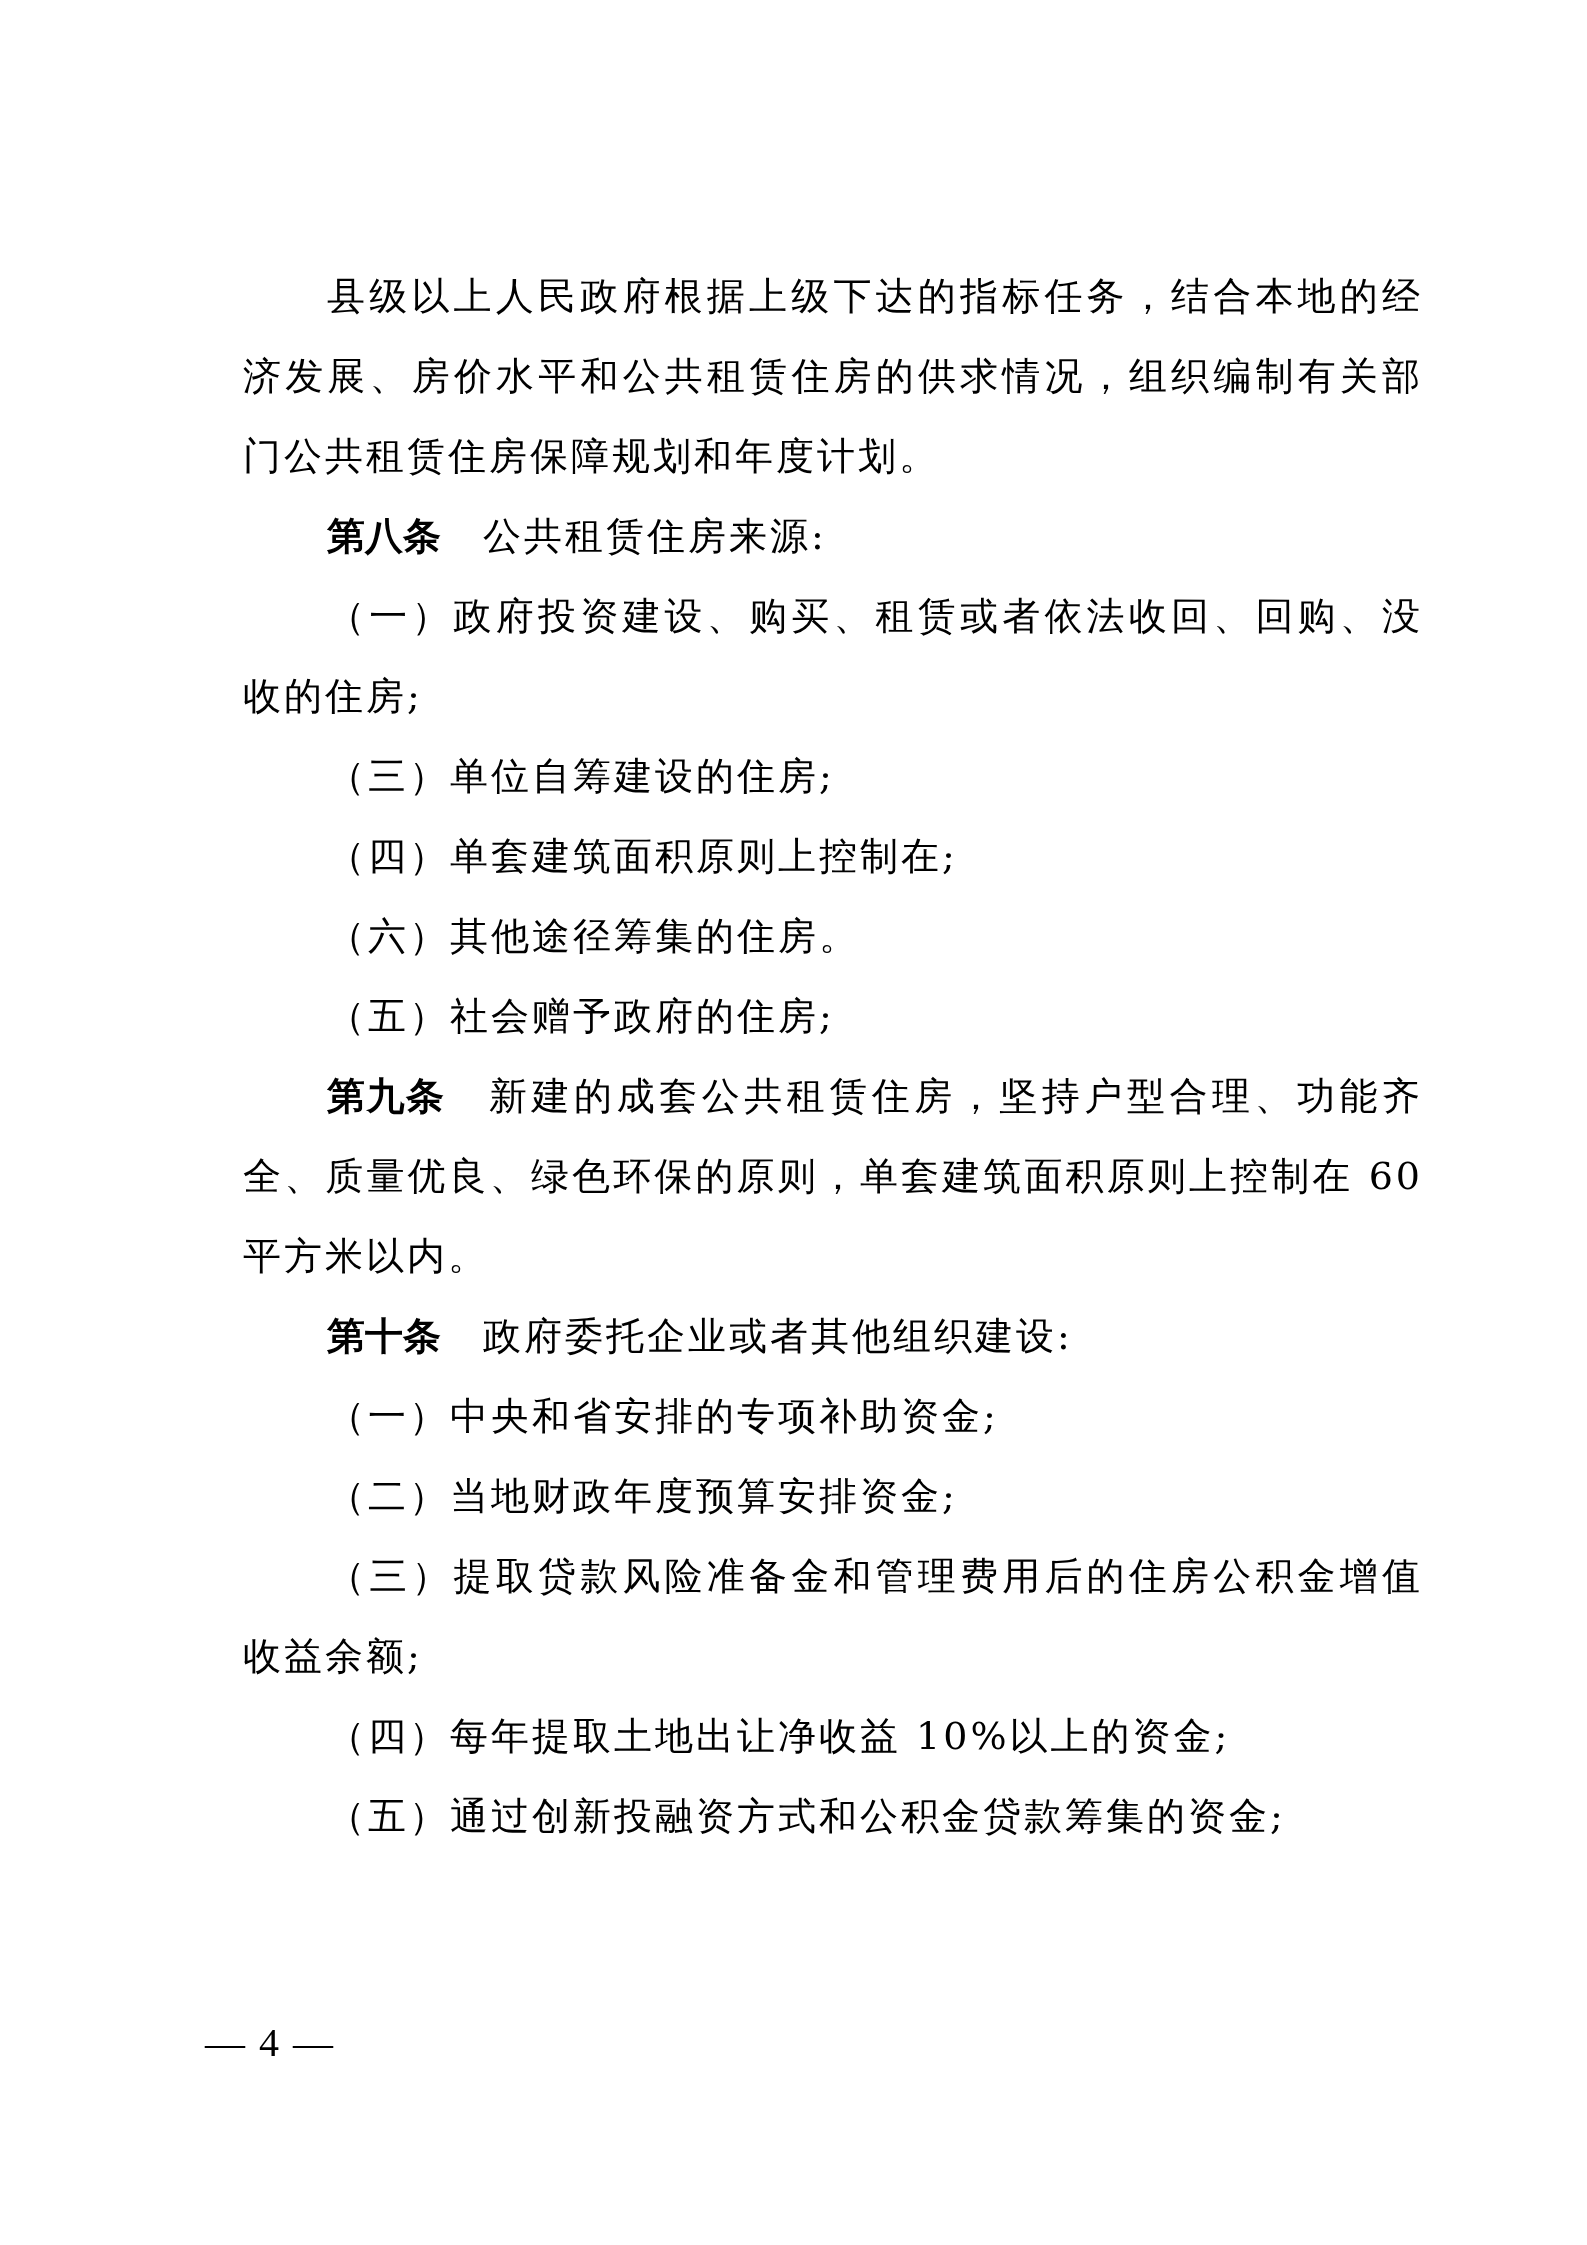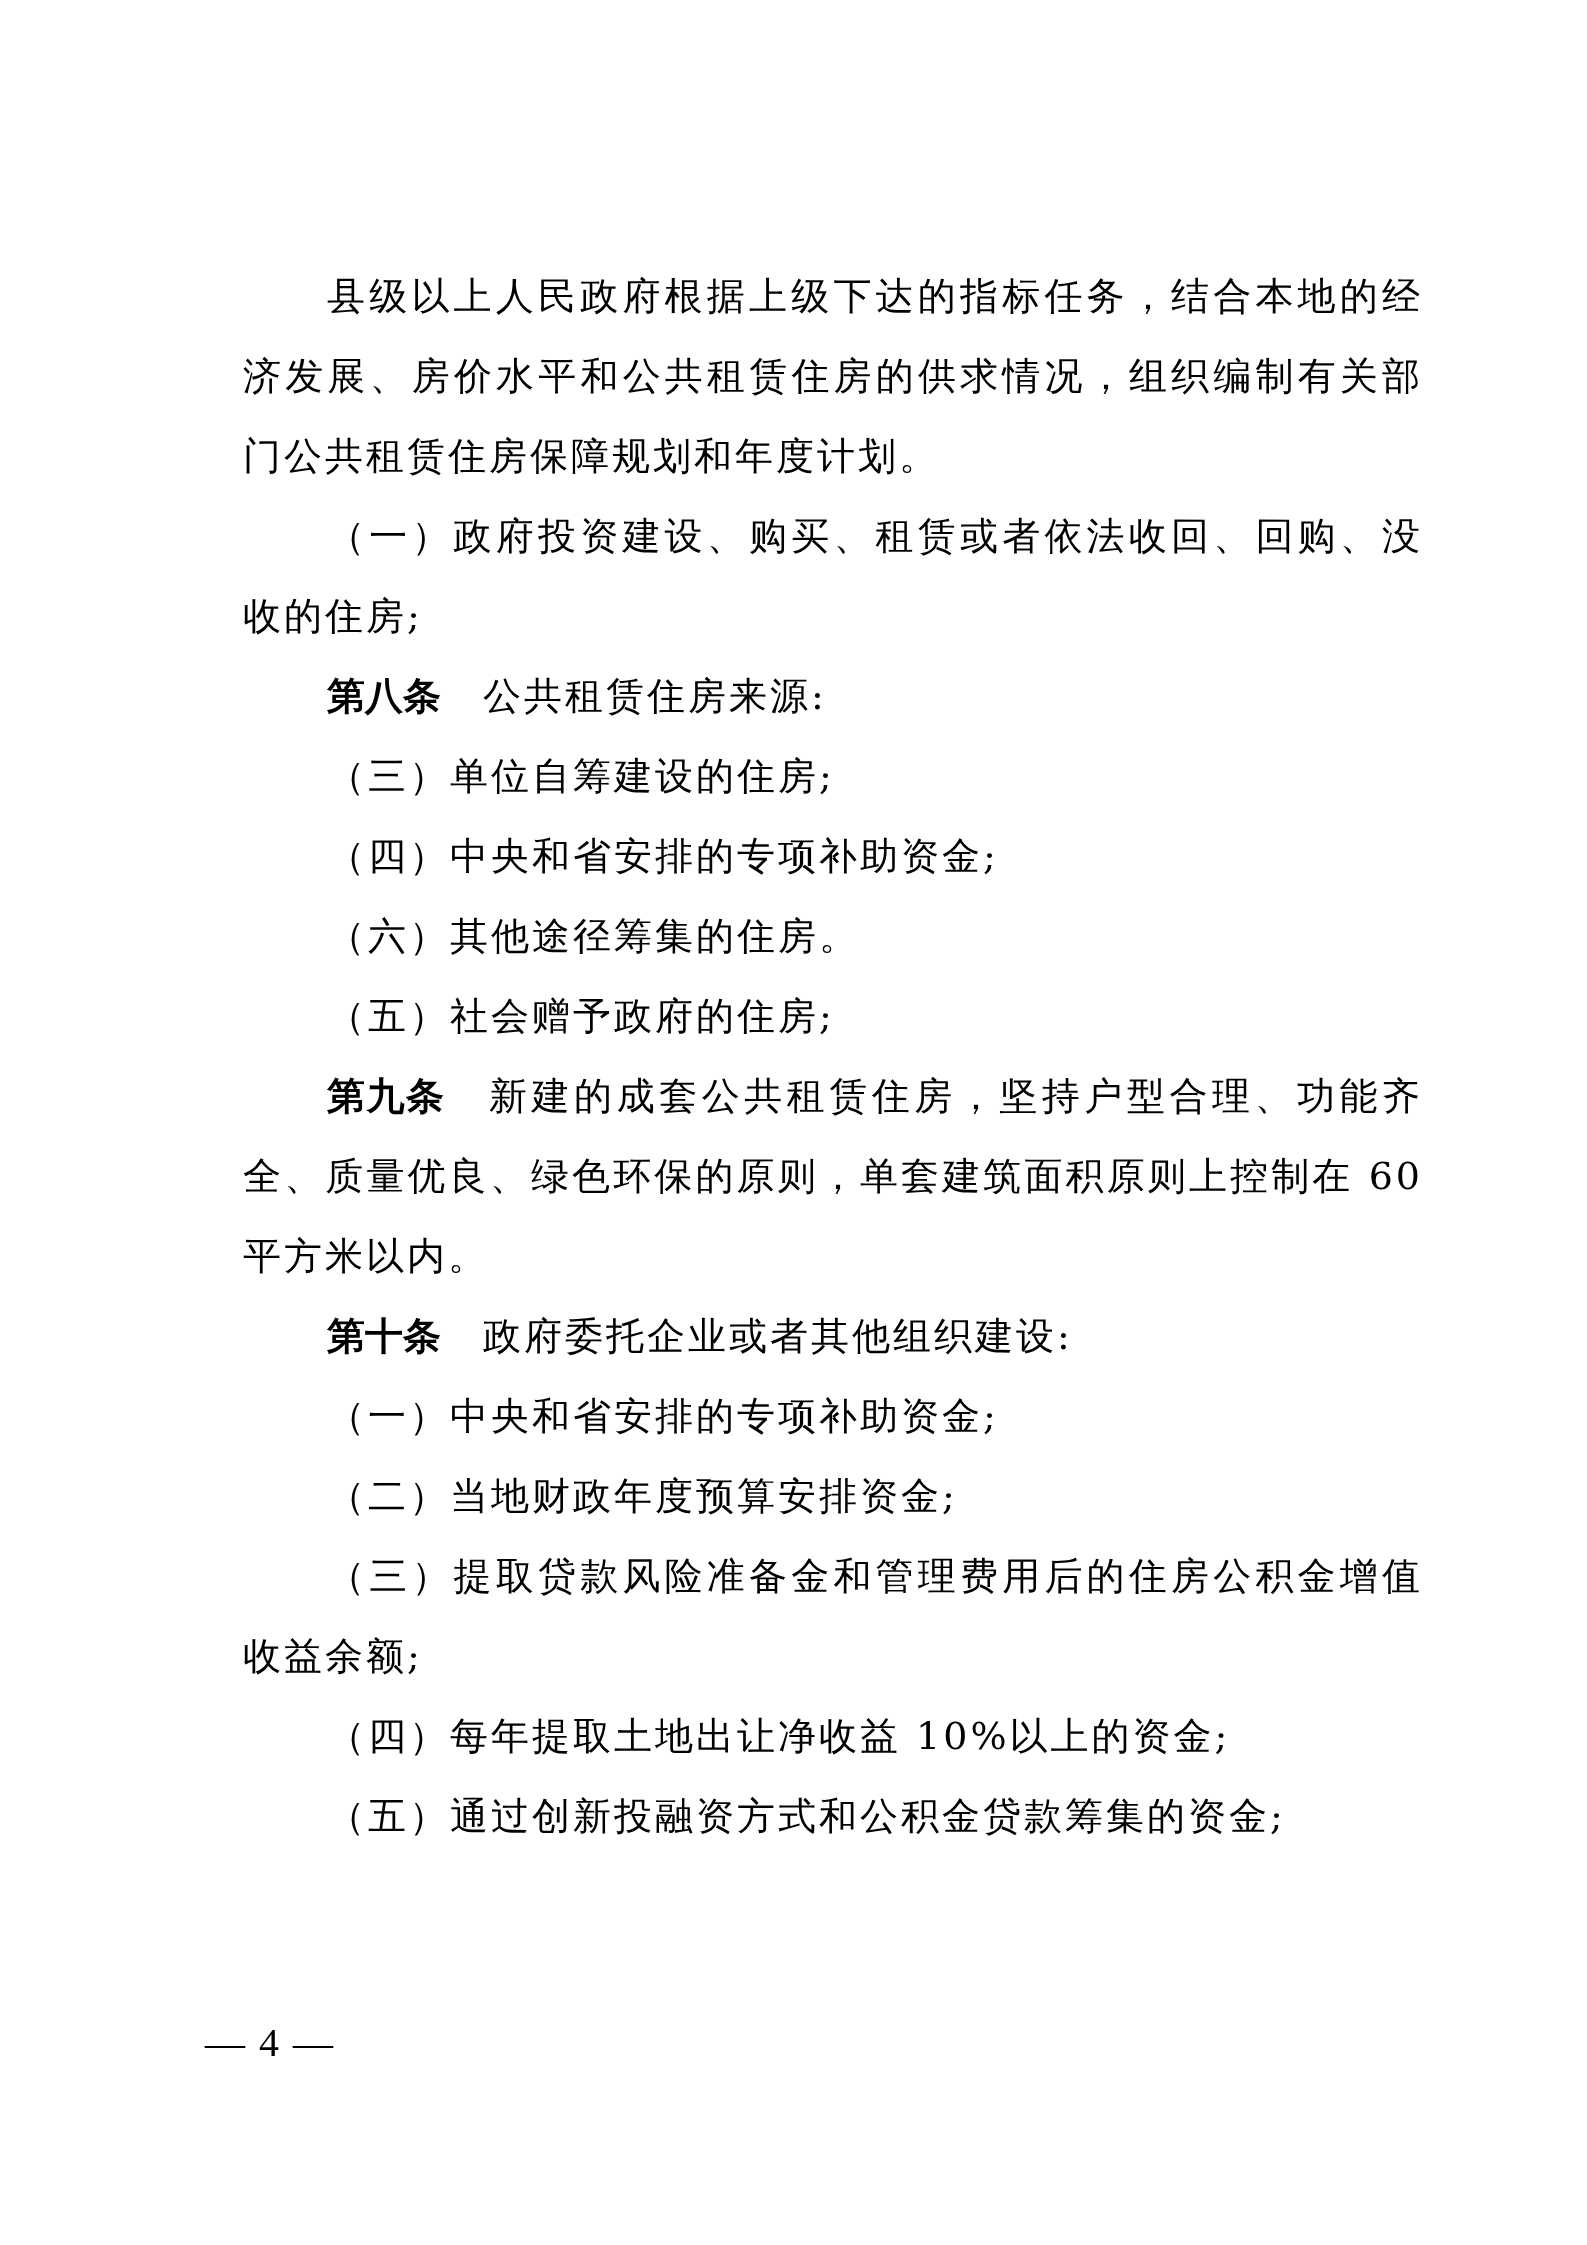--- a/index.html
+++ b/index.html
@@ -52,24 +52,24 @@
       line-height: 50px;
       letter-spacing: 2px;
     }
   </style>
 </head>
 <body>
 
 <div class="page-body">
   <p class="para indent">县级以上人民政府根据上级下达的指标任务，结合本地的经济发展、房价水平和公共租赁住房的供求情况，组织编制有关部门公共租赁住房保障规划和年度计划。</p>
 
+  <p class="para indent"><span class="article-no">第八条</span><span class="article-gap"></span><span>公共租赁住房来源:</span></p>
   <p class="para indent">（一）政府投资建设、购买、租赁或者依法收回、回购、没收的住房;</p>
-  <p class="para indent"><span class="article-no">第八条</span><span class="article-gap"></span><span>公共租赁住房来源:</span></p>
   <p class="para indent">（三）单位自筹建设的住房;</p>
-  <p class="para indent">（四）中央和省安排的专项补助资金;</p>
+  <p class="para indent">（四）单套建筑面积原则上控制在;</p>
   <p class="para indent">（六）其他途径筹集的住房。</p>
   <p class="para indent">（五）社会赠予政府的住房;</p>
 
   <p class="para indent"><span class="article-no">第九条</span><span class="article-gap"></span><span>新建的成套公共租赁住房，坚持户型合理、功能齐全、质量优良、绿色环保的原则，单套建筑面积原则上控制在 60 平方米以内。</span></p>
 
   <p class="para indent"><span class="article-no">第十条</span><span class="article-gap"></span><span>政府委托企业或者其他组织建设:</span></p>
   <p class="para indent">（一）中央和省安排的专项补助资金;</p>
   <p class="para indent">（二）当地财政年度预算安排资金;</p>
   <p class="para indent">（三）提取贷款风险准备金和管理费用后的住房公积金增值收益余额;</p>
   <p class="para indent">（四）每年提取土地出让净收益 10%以上的资金;</p>

